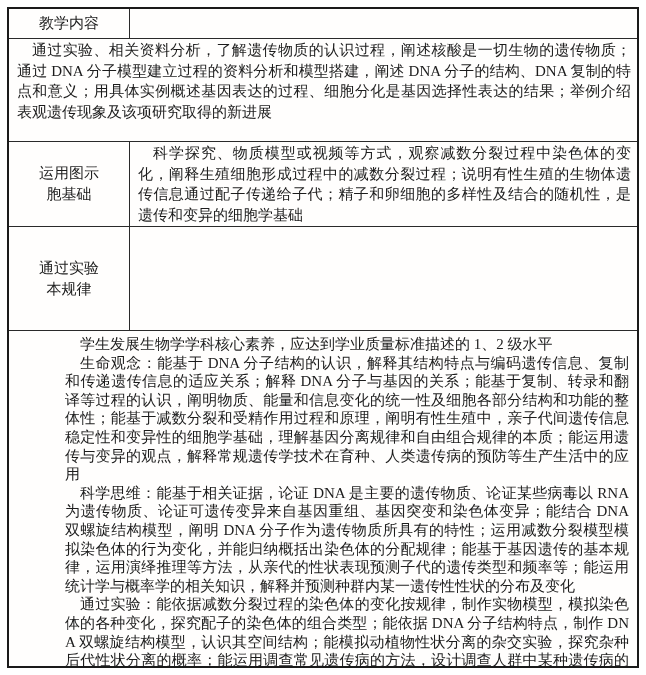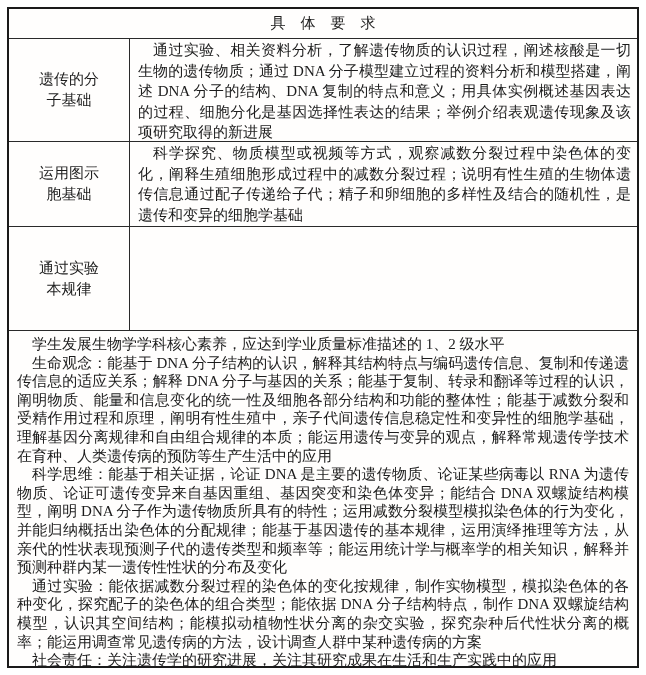--- a/index.html
+++ b/index.html
@@ -54,39 +54,36 @@
     font-size: 15px;
     line-height: 20.5px;
     text-align: justify;
     text-indent: 1em;
     word-break: break-all;
   }
   .footer-block {
     flex: 1 1 auto;
     padding: 4px 8px 0 8px;
     overflow: hidden;
+    margin-left: 48px;
   }
   .footer-block p {
     line-height: 18.6px;
   }
 </style>
 </head>
 <body>
 
 <div class="doc-table">
 
   <div class="row bordered header-row">
-    <div class="col-req header-cell">具　体　要　求</div>
+    <div class="col-topic header-cell">教学内容</div>
   </div>
 
   <div class="row bordered row-1">
-    <div class="col-topic">
-      <div>遗传的分</div>
-      <div>子基础</div>
-    </div>
     <div class="col-req req-cell">
       <p>通过实验、相关资料分析，了解遗传物质的认识过程，阐述核酸是一切生物的遗传物质；通过 DNA 分子模型建立过程的资料分析和模型搭建，阐述 DNA 分子的结构、DNA 复制的特点和意义；用具体实例概述基因表达的过程、细胞分化是基因选择性表达的结果；举例介绍表观遗传现象及该项研究取得的新进展</p>
     </div>
   </div>
 
   <div class="row bordered row-2">
     <div class="col-topic">
       <div>运用图示</div>
       <div>胞基础</div>
     </div>

